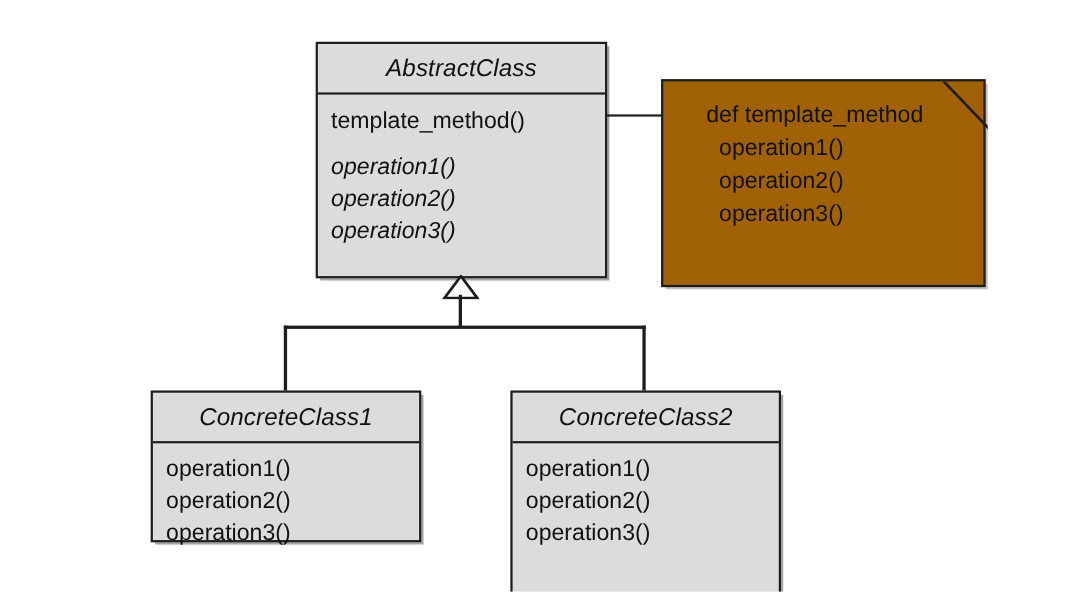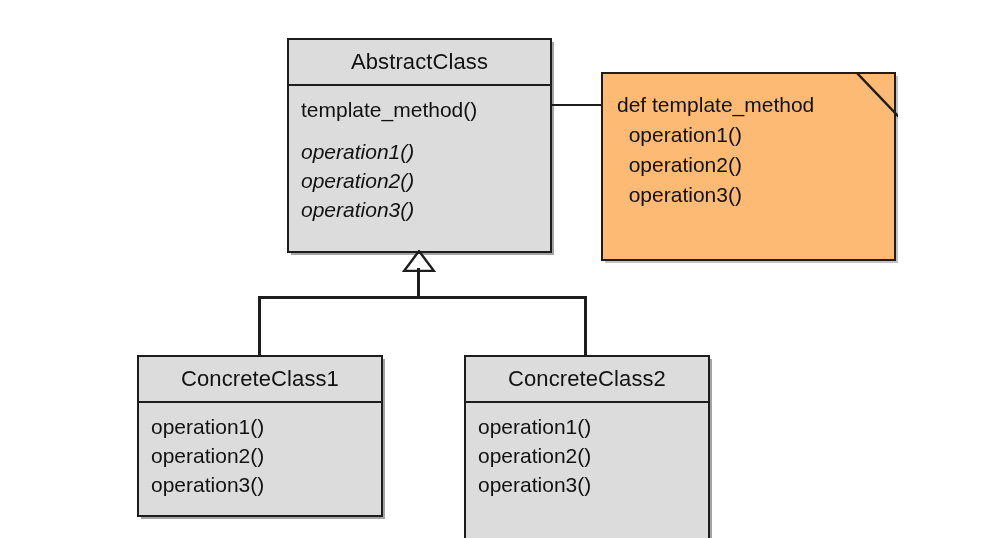--- a/index.html
+++ b/index.html
@@ -31,20 +31,21 @@
     width: 100%;
     border-bottom: 2px solid #1d1d1d;
     display: flex;
     align-items: center;
     justify-content: center;
     text-align: center;
     color: #111111;
     font-size: 22px;
     letter-spacing: 0.1px;
     white-space: nowrap;
+    font-style: italic;
   }
   .uml-class .class-body {
     box-sizing: border-box;
     padding: 9px 0 0 12px;
   }
   .member {
     color: #111111;
     font-size: 21px;
     line-height: 29px;
     white-space: nowrap;
@@ -62,42 +63,43 @@
     top: 38px;
     width: 265px;
     height: 215px;
   }
   #abstract-class .class-header { height: 46px; }
 
   #concrete-class-1 {
     left: 137px;
     top: 355px;
     width: 246px;
-    height: 162px;
+    height: 138px;
   }
   #concrete-class-2 {
     left: 464px;
     top: 355px;
     width: 246px;
     height: 203px;
   }
   #concrete-class-1 .class-header,
   #concrete-class-2 .class-header { height: 46px; }
 
   
   #note-box {
     position: absolute;
     left: 601px;
     top: 72px;
     width: 295px;
     height: 189px;
     box-sizing: border-box;
-    background: #fdba74;
+    background: #a16207;
     border: 2px solid #1d1d1d;
     box-shadow: 3px 3px 0 -1px rgba(120,120,120,0.45);
+    padding-left: 25px;
   }
   #note-fold {
     position: absolute;
     left: 0;
     top: 0;
     width: 295px;
     height: 189px;
     pointer-events: none;
   }
   .note-body {

